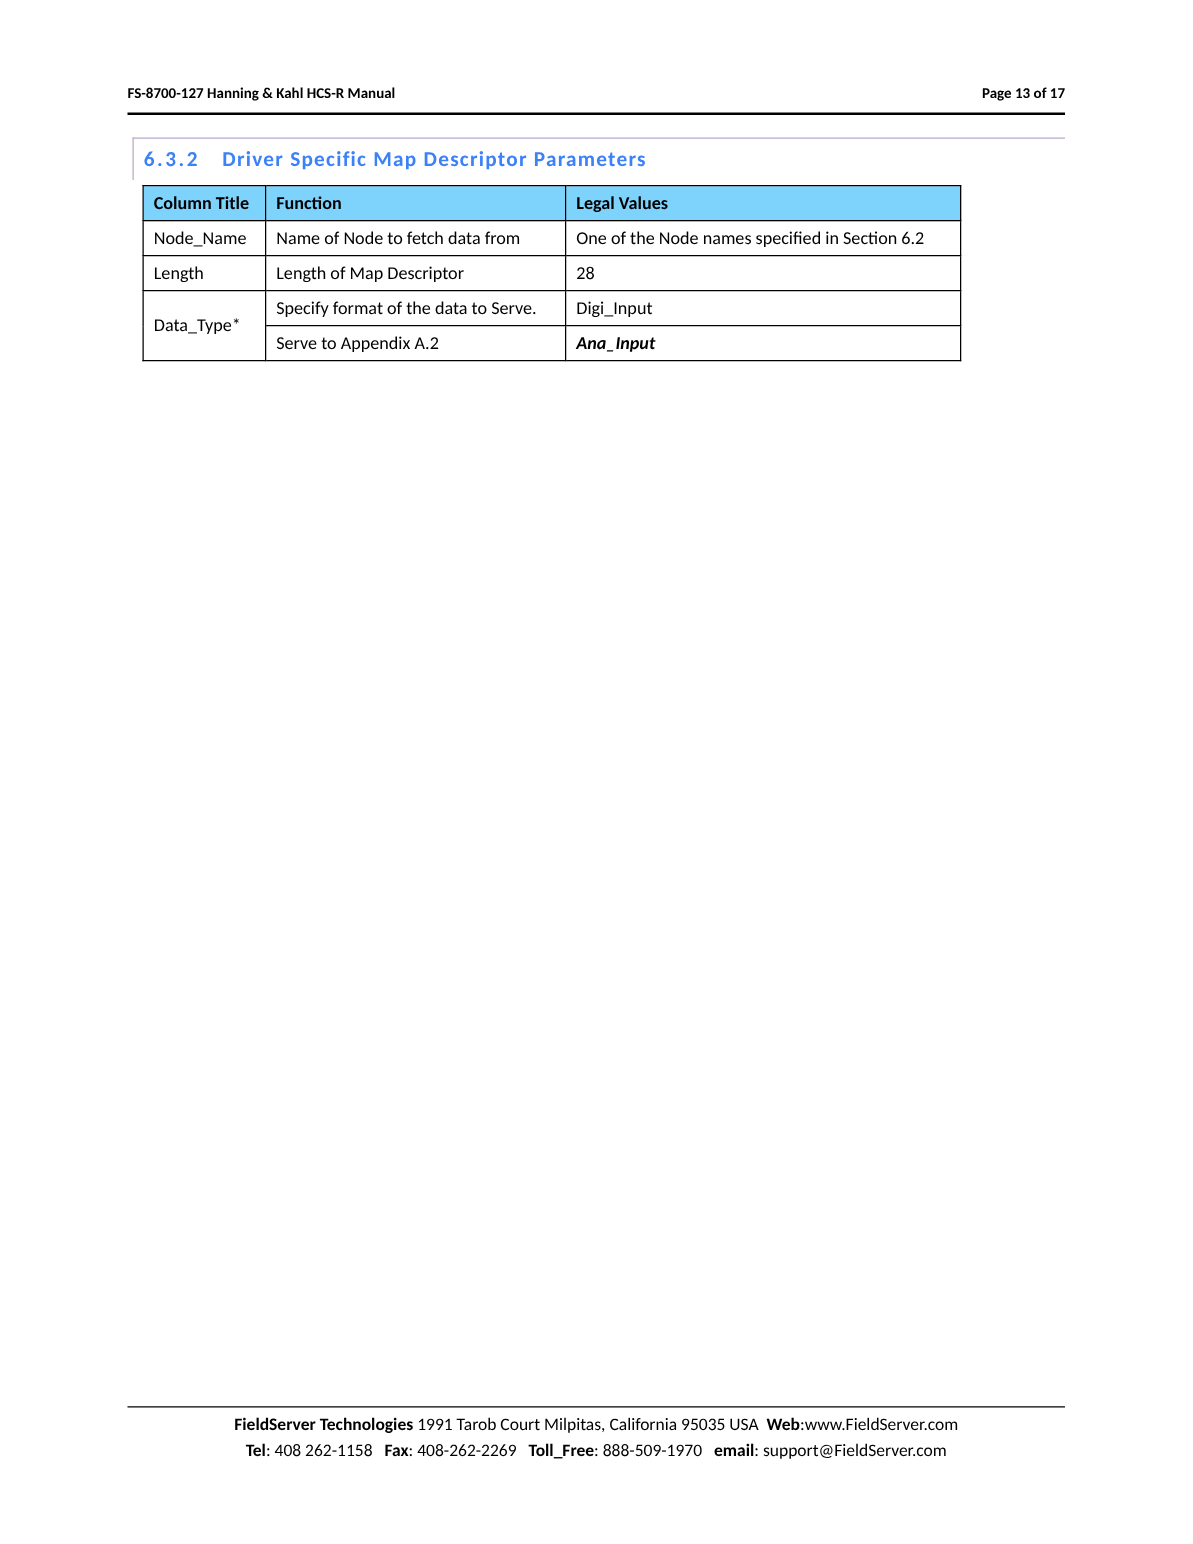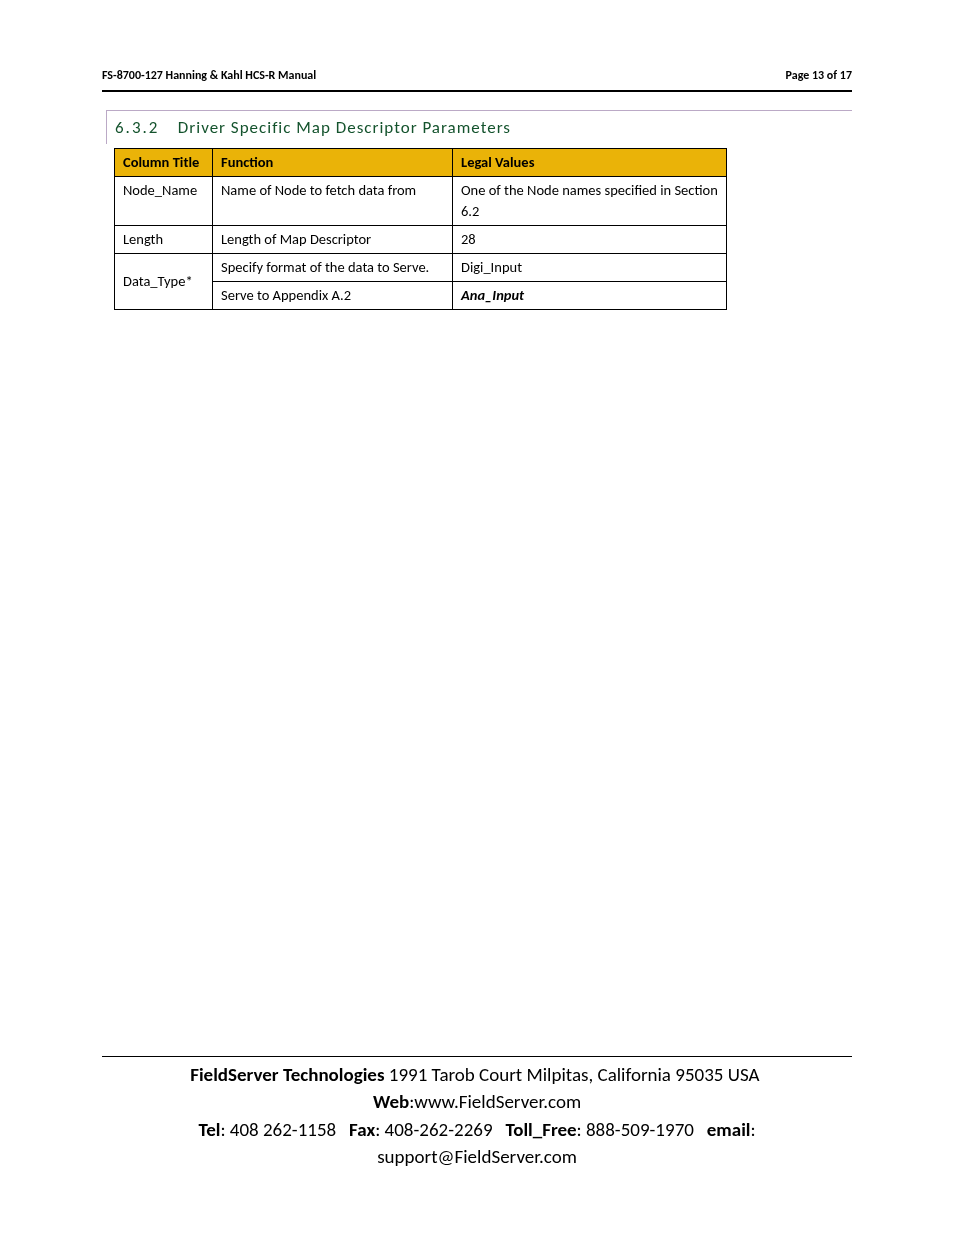--- a/index.html
+++ b/index.html
@@ -35,61 +35,61 @@
   }
   .section-heading-wrap {
     border-left: 1px solid #bba9c6;
     border-top: 1px solid #bba9c6;
     padding: 6px 0 6px 8px;
     margin-bottom: 4px;
   }
   .section-heading {
     font-size: 17px;
     letter-spacing: 1px;
-    color: #14532d;
-    font-weight: normal;
+    color: #3b82f6;
+    font-weight: bold;
   }
   .section-number {
     display: inline-block;
     min-width: 58px;
     letter-spacing: 2px;
   }
   table.params {
     border-collapse: collapse;
     margin-left: 8px;
     font-size: 14.5px;
   }
   table.params th, table.params td {
     border: 1px solid #000;
     padding: 3px 8px 3px 8px;
     text-align: left;
     vertical-align: top;
     line-height: 1.45;
   }
   table.params th {
-    background: #eab308;
+    background: #7dd3fc;
     font-weight: bold;
   }
   .col-title { width: 98px; }
   .col-func  { width: 240px; }
-  .col-legal { width: 274px; }
+  .col-legal { width: 316px; }
   .footer {
     position: absolute;
     left: 102px;
     right: 102px;
     bottom: 64px;
   }
   .footer-rule {
     border: none;
     border-top: 1px solid #000;
     margin: 0 0 4px 0;
   }
   .footer-text {
     text-align: center;
-    font-size: 19px;
+    font-size: 14px;
     line-height: 1.45;
   }
   .footer-text .b { font-weight: bold; }
 </style>
 </head>
 <body>
 
 <div class="page">
 
   <div class="header-row">

